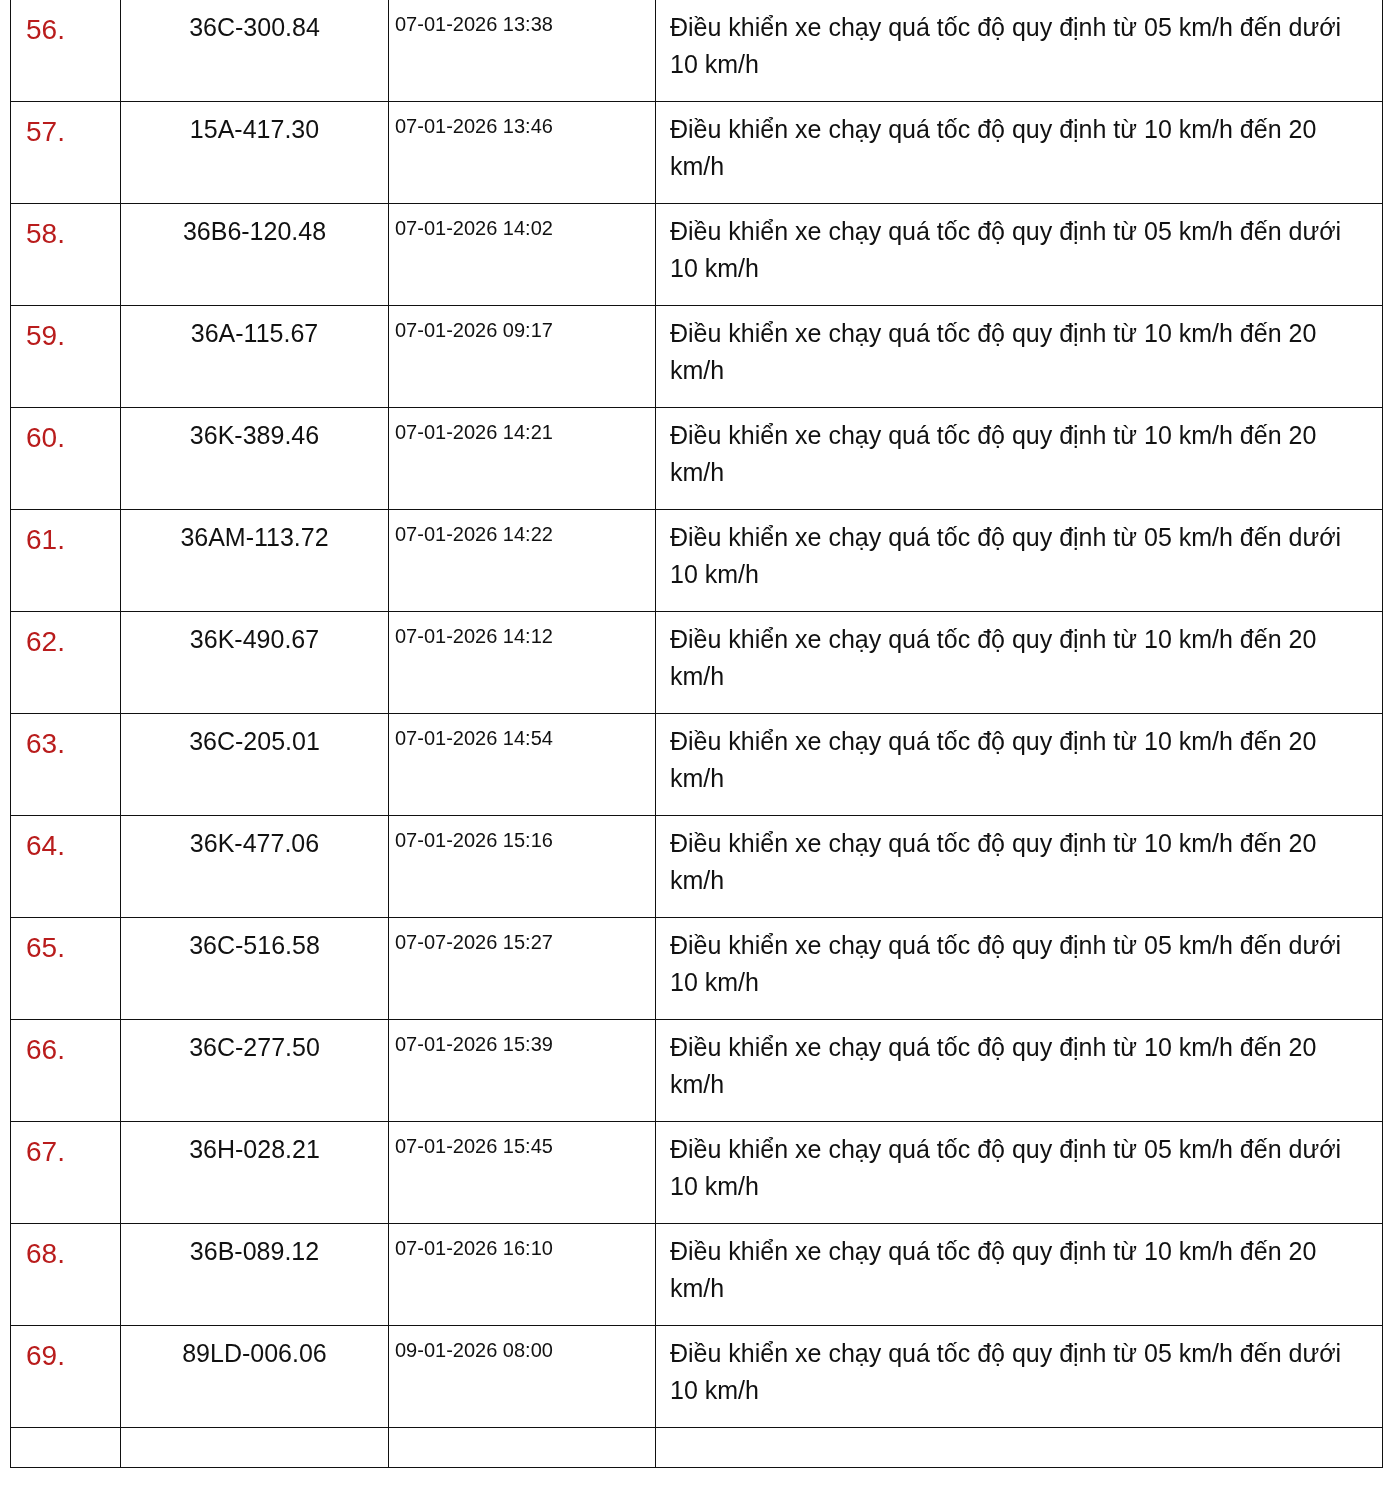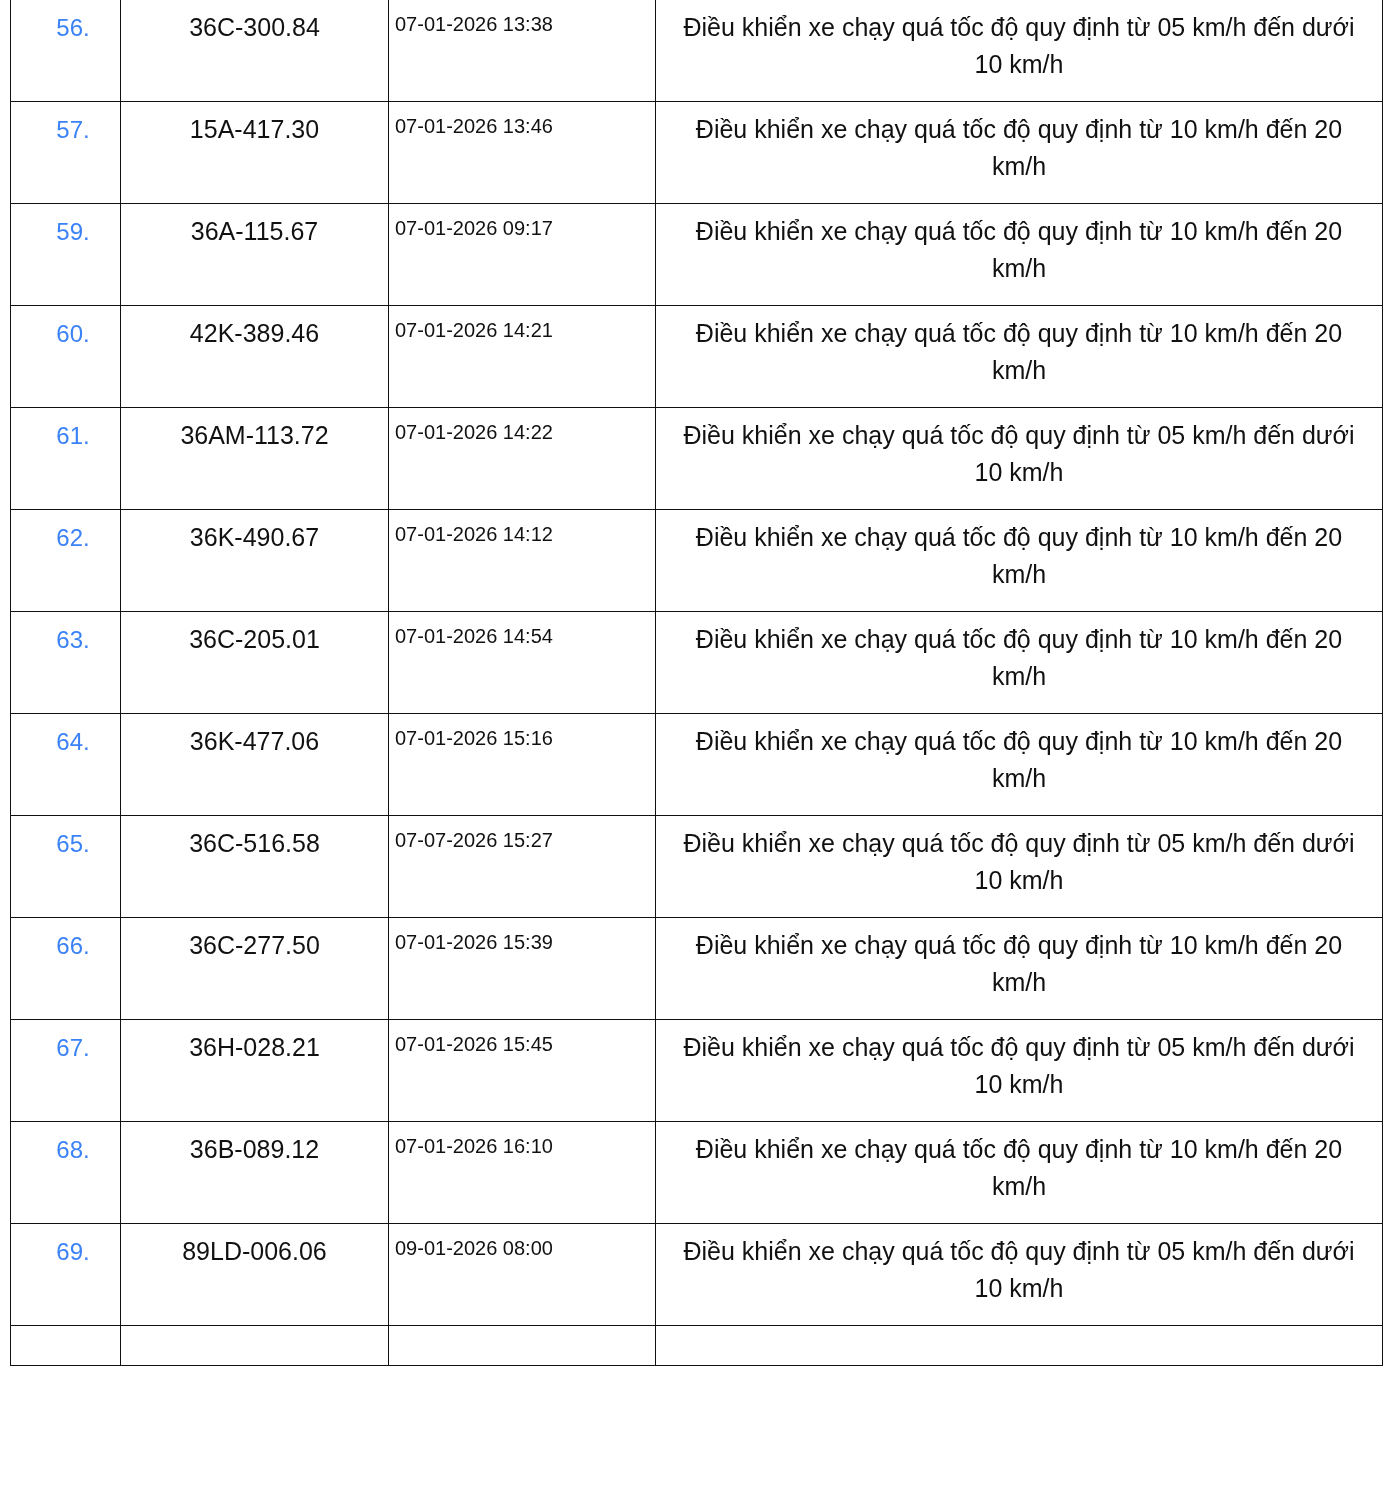--- a/index.html
+++ b/index.html
@@ -10,52 +10,58 @@
     border-collapse: collapse; table-layout: fixed;
     width: 1372px;
   }
   table.violations td {
     border: 1.5px solid #111111;
     vertical-align: top;
     height: 102px;
     padding: 6px;
     box-sizing: border-box;
   }
-  td.c-idx { width: 110px; font-size: 24px; color: #3b82f6; padding: 14px 0 0 15px !important; text-align: center; }
+  td.c-idx { width: 110px; font-size: 28px; color: #b91c1c; padding: 14px 0 0 15px !important; text-align: left; }
   td.c-plate { width: 268px; font-size: 25px; text-align: center; padding-top: 13px !important; }
   td.c-time { width: 267px; font-size: 20px; text-align: left; padding-top: 13px !important; }
-  td.c-desc { width: 727px; font-size: 25px; text-align: center; line-height: 37px; padding: 9px 14px 0 14px !important; }
+  td.c-desc { width: 727px; font-size: 25px; text-align: left; line-height: 37px; padding: 9px 14px 0 14px !important; }
   tr.partial td { height: 40px; }
 </style>
 </head>
 <body>
 
 <table class="violations">
   <tbody>
     <tr>
       <td class="c-idx">56.</td>
       <td class="c-plate">36C-300.84</td>
       <td class="c-time">07-01-2026 13:38</td>
       <td class="c-desc">Điều khiển xe chạy quá tốc độ quy định từ 05 km/h đến dưới 10 km/h</td>
     </tr>
     <tr>
       <td class="c-idx">57.</td>
       <td class="c-plate">15A-417.30</td>
       <td class="c-time">07-01-2026 13:46</td>
       <td class="c-desc">Điều khiển xe chạy quá tốc độ quy định từ 10 km/h đến 20 km/h</td>
     </tr>
     <tr>
+      <td class="c-idx">58.</td>
+      <td class="c-plate">36B6-120.48</td>
+      <td class="c-time">07-01-2026 14:02</td>
+      <td class="c-desc">Điều khiển xe chạy quá tốc độ quy định từ 05 km/h đến dưới 10 km/h</td>
+    </tr>
+    <tr>
       <td class="c-idx">59.</td>
       <td class="c-plate">36A-115.67</td>
       <td class="c-time">07-01-2026 09:17</td>
       <td class="c-desc">Điều khiển xe chạy quá tốc độ quy định từ 10 km/h đến 20 km/h</td>
     </tr>
     <tr>
       <td class="c-idx">60.</td>
-      <td class="c-plate">42K-389.46</td>
+      <td class="c-plate">36K-389.46</td>
       <td class="c-time">07-01-2026 14:21</td>
       <td class="c-desc">Điều khiển xe chạy quá tốc độ quy định từ 10 km/h đến 20 km/h</td>
     </tr>
     <tr>
       <td class="c-idx">61.</td>
       <td class="c-plate">36AM-113.72</td>
       <td class="c-time">07-01-2026 14:22</td>
       <td class="c-desc">Điều khiển xe chạy quá tốc độ quy định từ 05 km/h đến dưới 10 km/h</td>
     </tr>
     <tr>

